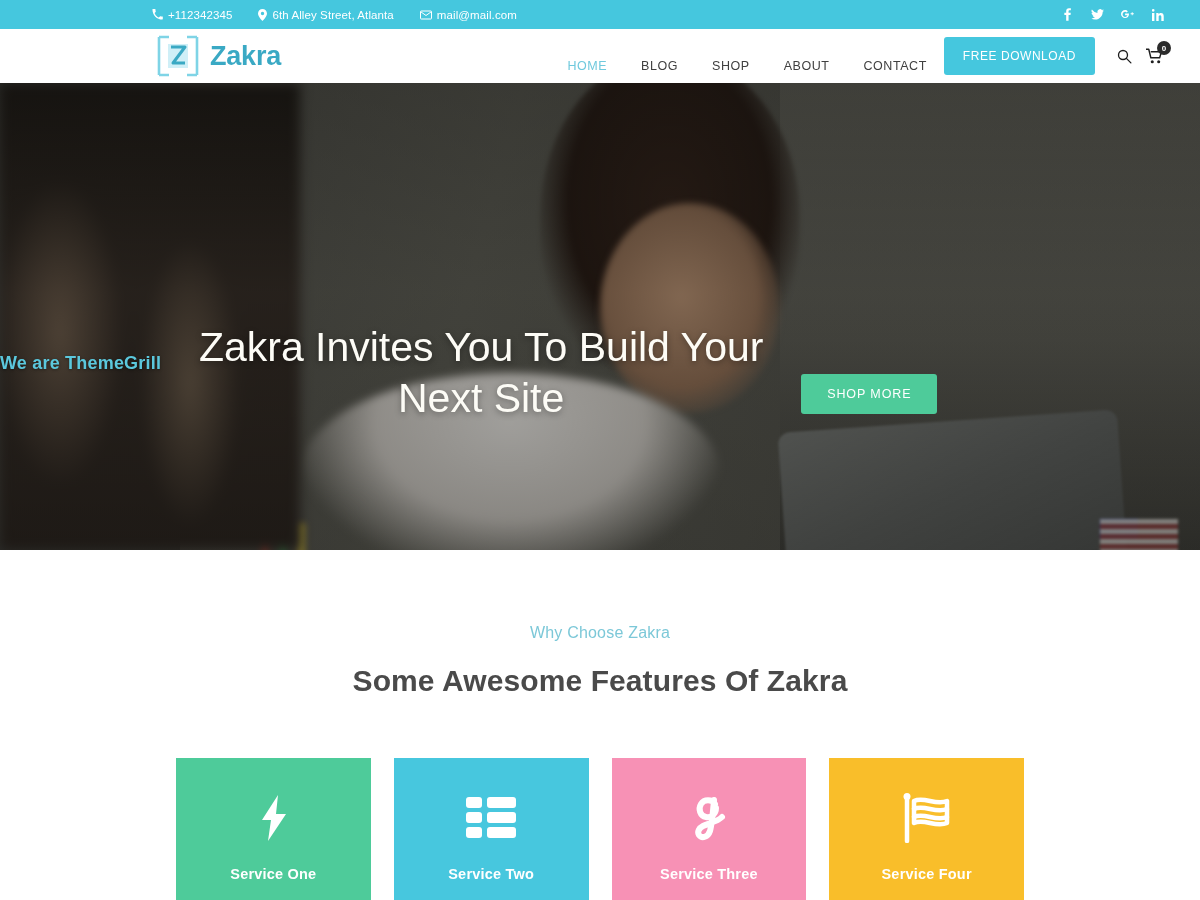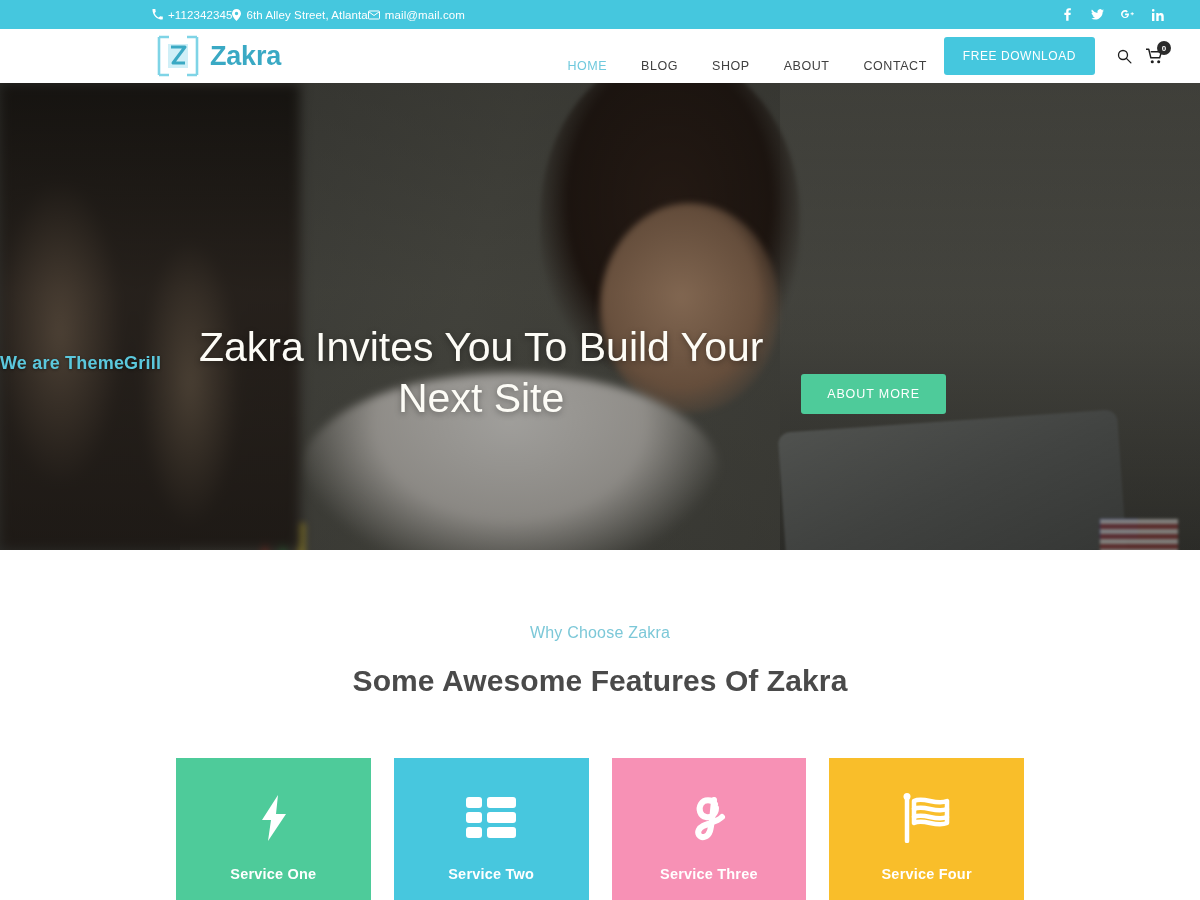--- a/index.html
+++ b/index.html
@@ -14,21 +14,21 @@
   
   .topbar {
     height: 29px;
     background: #45c7de;
     display: flex;
     align-items: center;
     padding: 0 36px 0 152px;
     color: #ffffff;
     font-size: 11.5px;
   }
-  .topbar-left { display: flex; align-items: center; }
+  .topbar-left { display: flex; align-items: center; gap: 26px; }
   .tb-item { display: flex; align-items: center; gap: 5px; white-space: nowrap; letter-spacing: .1px; }
   .tb-item svg { display: block; }
   .topbar-right { margin-left: auto; display: flex; align-items: center; gap: 17px; }
   .soc { width: 13px; height: 13px; display: flex; align-items: center; justify-content: center;
          color: #fff; font-size: 11px; font-weight: 700; cursor: pointer; }
   .soc svg { display: block; }
 
   
   .header {
     height: 54px;
@@ -347,21 +347,21 @@
     <div class="ph-flag"></div>
     <div class="ph-pens"></div>
     <div class="ph-leftblur"></div>
   </div>
   <div class="hero-shade"></div>
 
   <div class="hero-content">
     <div class="hero-sub">We are ThemeGrill</div>
     <div class="hero-title">Zakra Invites You To Build Your Next Site</div>
     <div class="hero-btns">
-      <div class="hero-btn green">ABOUT MORE</div>
+      <div class="hero-btn green">SHOP MORE</div>
     </div>
   </div>
 </div>
 
 <div class="features">
   <div class="feat-eyebrow">Why Choose Zakra</div>
   <div class="feat-title">Some Awesome Features Of Zakra</div>
 
   <div class="cards">
 

